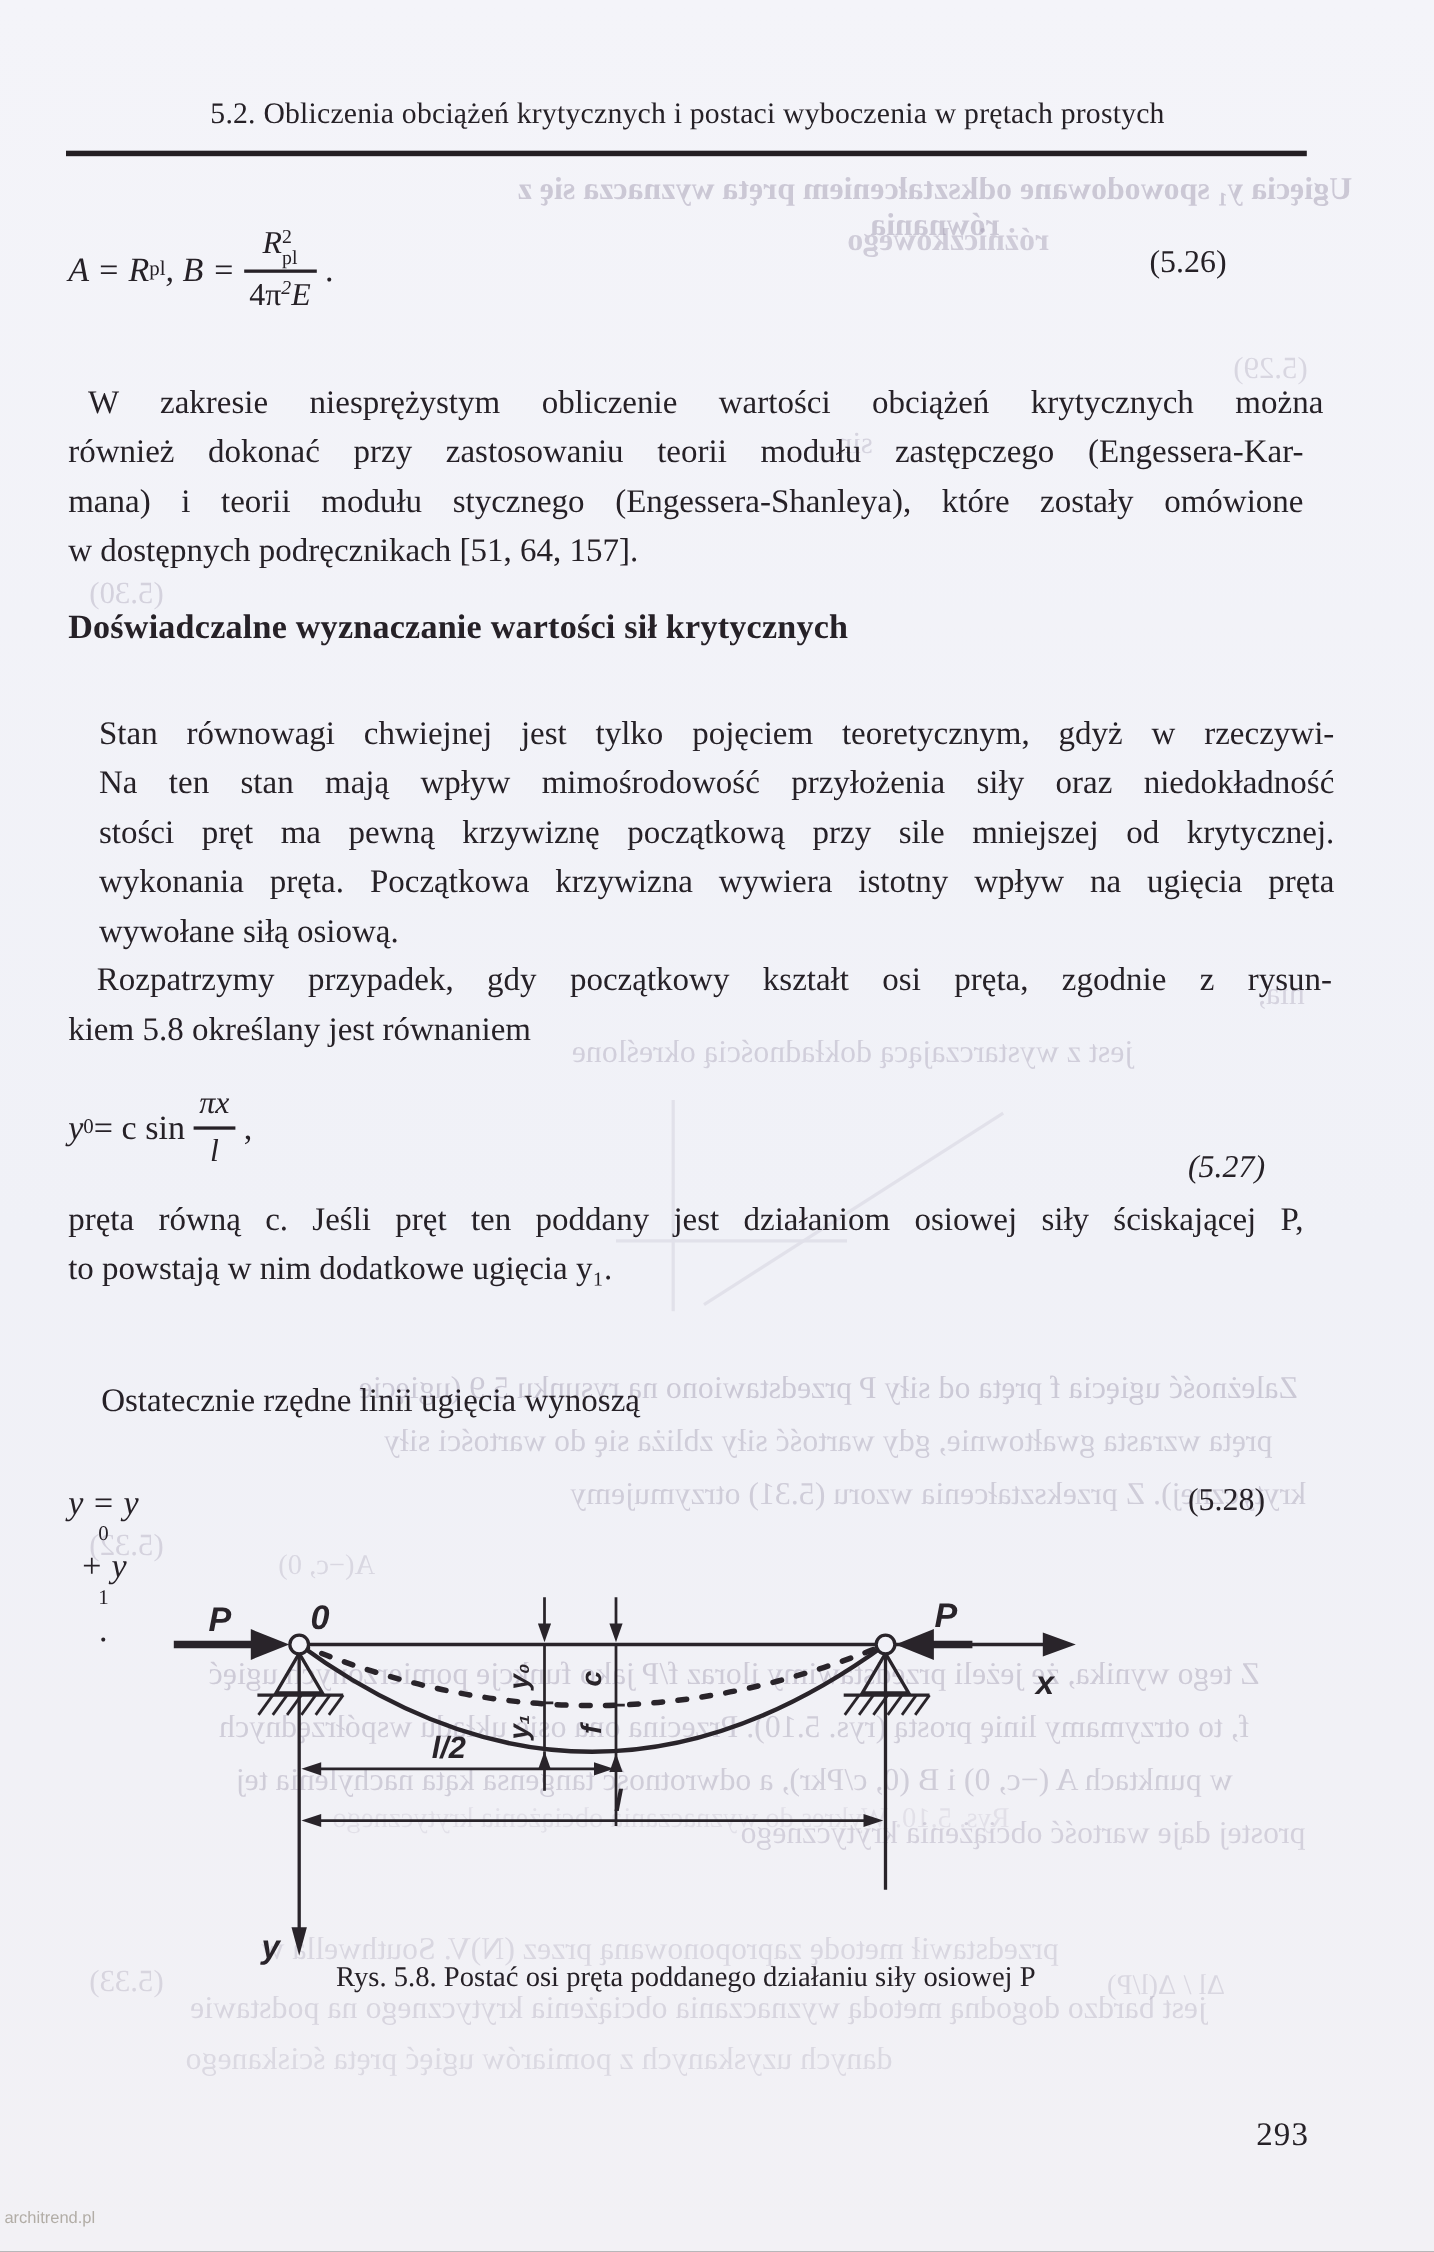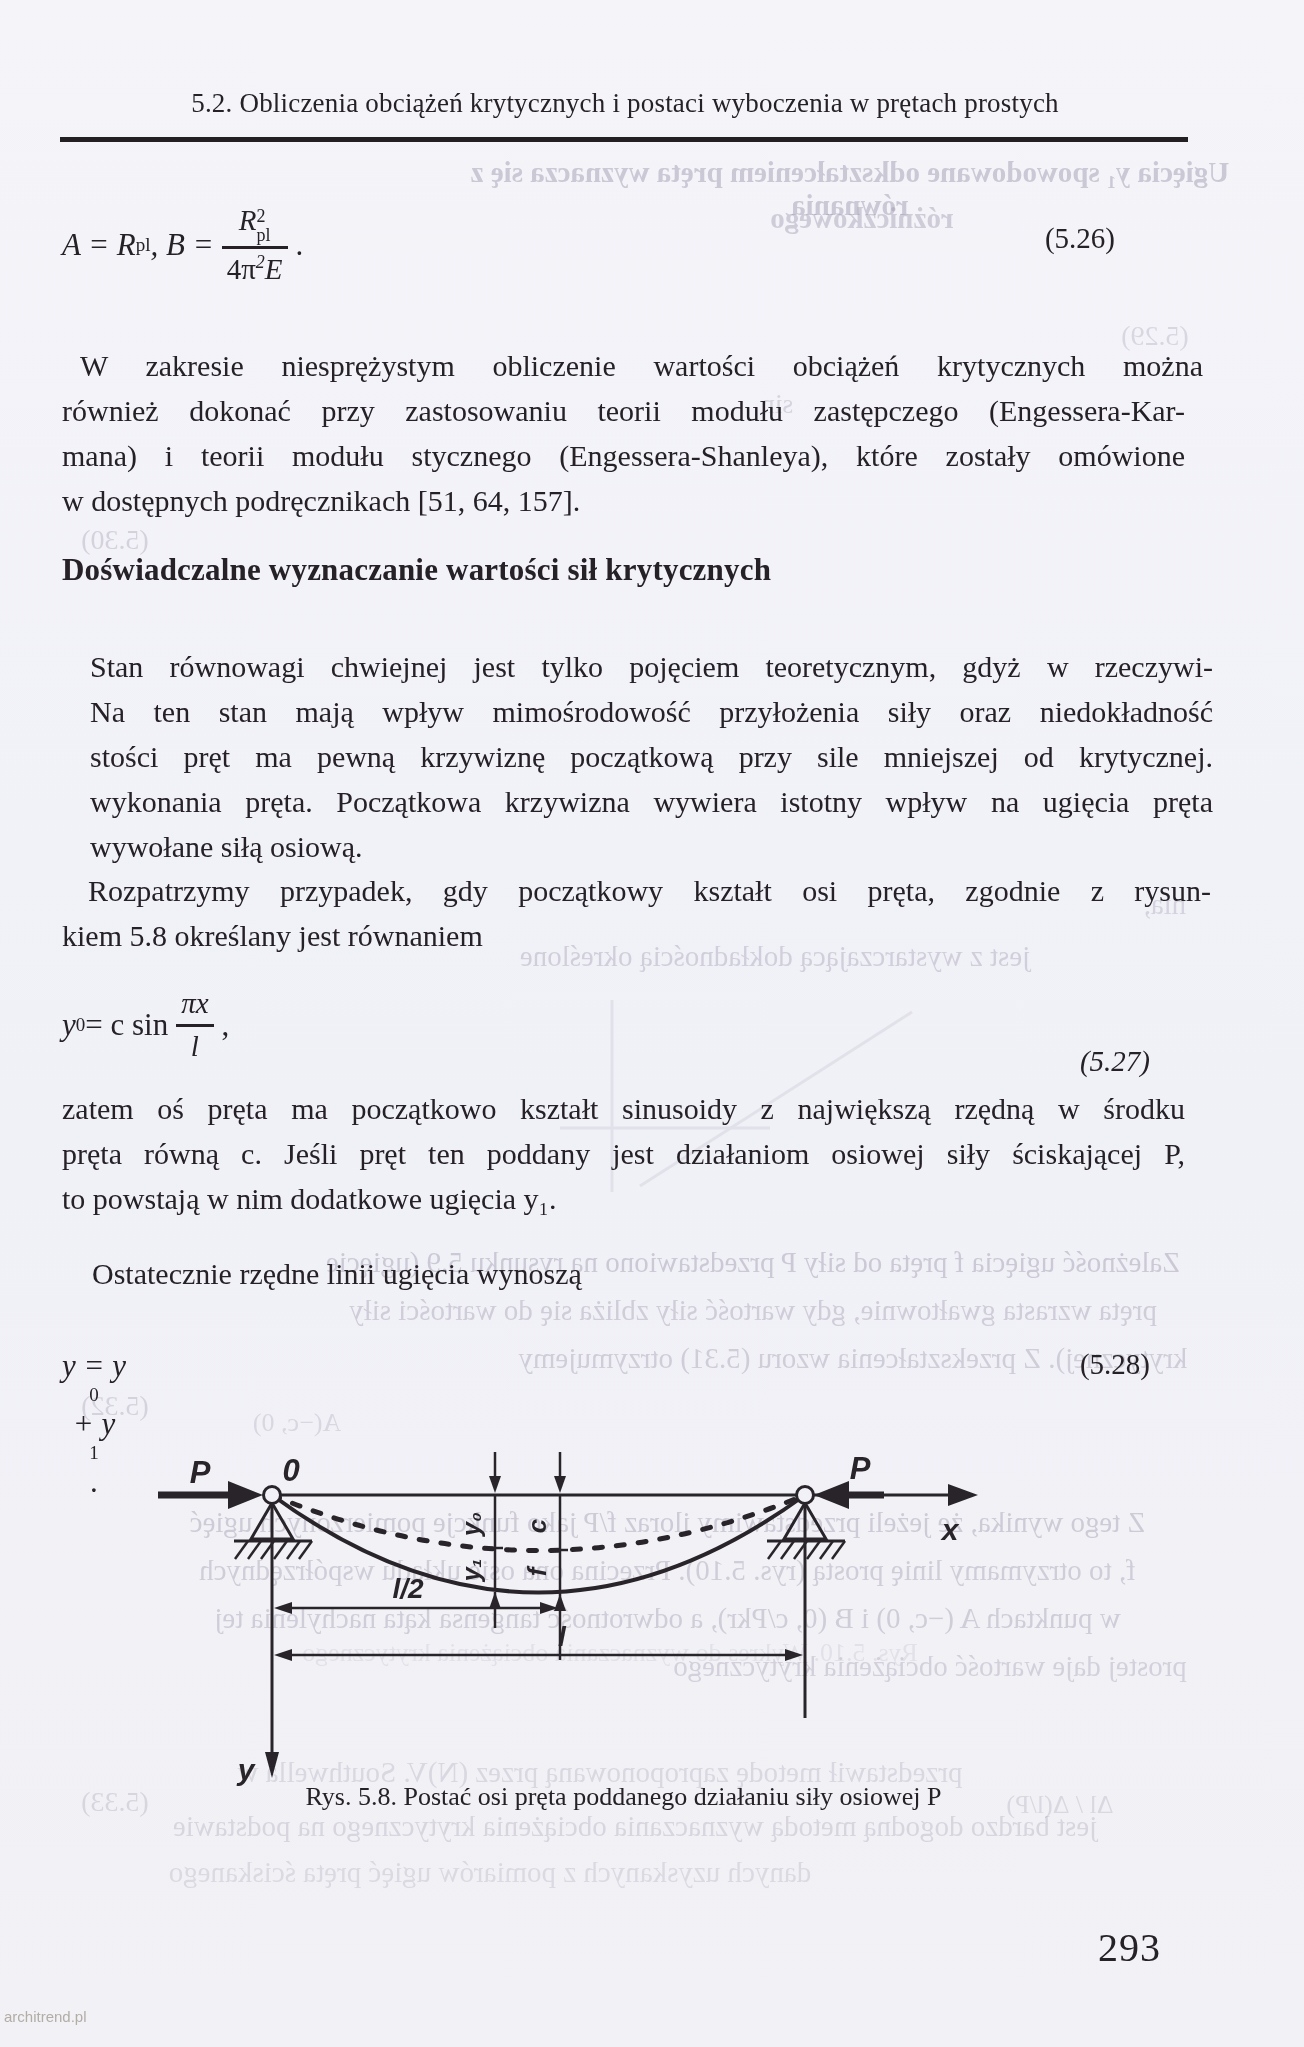--- a/index.html
+++ b/index.html
@@ -20,21 +20,21 @@
   .eq{display:flex;align-items:center;font-size:31px;font-style:italic;}
   .eq .rm{font-style:normal;}
   .eq sub{font-size:19px;font-style:normal;}
   .frac{display:inline-flex;flex-direction:column;align-items:center;margin:0 8px;font-size:29px;}
   .frac .bar{height:3px;background:#262127;align-self:stretch;margin:3px 0;}
   .frac .den,.frac .num{padding:0 5px;line-height:1.15;}
   .supsub{display:inline-flex;flex-direction:column;align-items:flex-start;font-size:18px;font-style:normal;line-height:1.05;vertical-align:middle;transform:translateY(2px);}
   .eqnum{font-size:29px;width:140px;text-align:center;font-style:normal;}
   
   .caption{top:1782px;left:62px;width:1123px;text-align:center;font-size:26px;}
-  .pagenum{top:1924px;left:1098px;font-size:40px;letter-spacing:1px;}
+  .pagenum{top:1924px;left:1142px;font-size:30px;letter-spacing:1px;}
   .watermark{left:4px;top:2008px;font-size:15px;color:#b2ada6;font-family:"Liberation Sans","DejaVu Sans",sans-serif;}
   
   .bleed{position:absolute;transform:scaleX(-1);color:#968ea6;text-align:center;line-height:1.15;pointer-events:none;}
   .bleed.b{font-weight:bold;}
   svg text{font-family:"Liberation Sans","DejaVu Sans",sans-serif;font-weight:bold;font-style:italic;fill:#29242a;}
 </style>
 </head>
 <body>
 
 <div class="page">
@@ -118,21 +118,20 @@
     <span class="frac">
       <span class="num">πx</span>
       <span class="bar"></span>
       <span class="den">l</span>
     </span>
     <span class="rm">,</span>
   </div>
   <div class="abs eqnum" style="left:1045px;top:1045px;font-style:italic;">(5.27)</div>
 
   <div class="abs" style="left:62px;top:1086px;">
-    <div class="line j">zatem oś pręta ma początkowo kształt sinusoidy z największą rzędną w środku</div>
     <div class="line j">pręta równą c. Jeśli pręt ten poddany jest działaniom osiowej siły ściskającej P,</div>
     <div class="line">to powstają w nim dodatkowe ugięcia y₁.</div>
   </div>
 
   <div class="abs" style="left:62px;top:1251px;">
     <div class="line" style="padding-left:30px;">Ostatecznie rzędne linii ugięcia wynoszą</div>
   </div>
 
   <div class="abs eq" style="left:62px;top:1348px;flex-direction:column;">
     <span>y = y</span>

